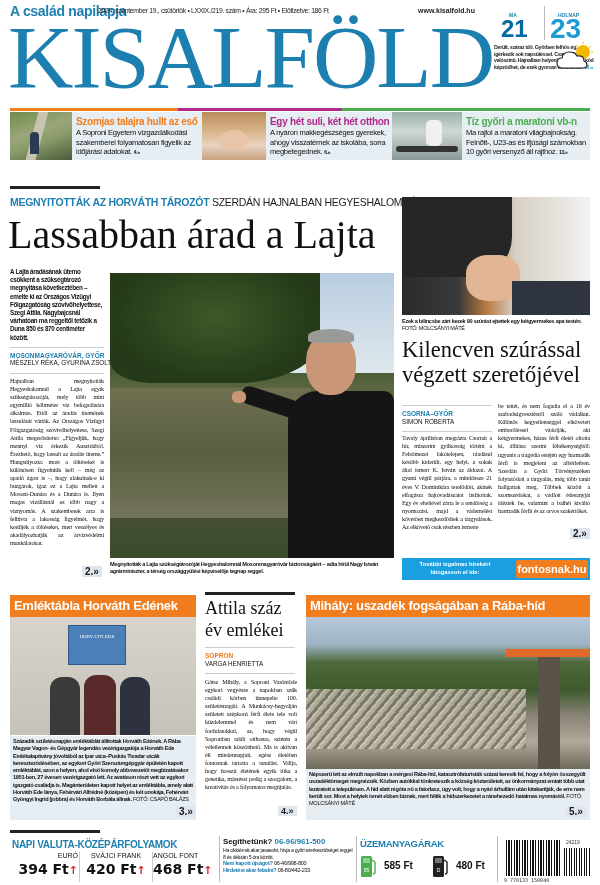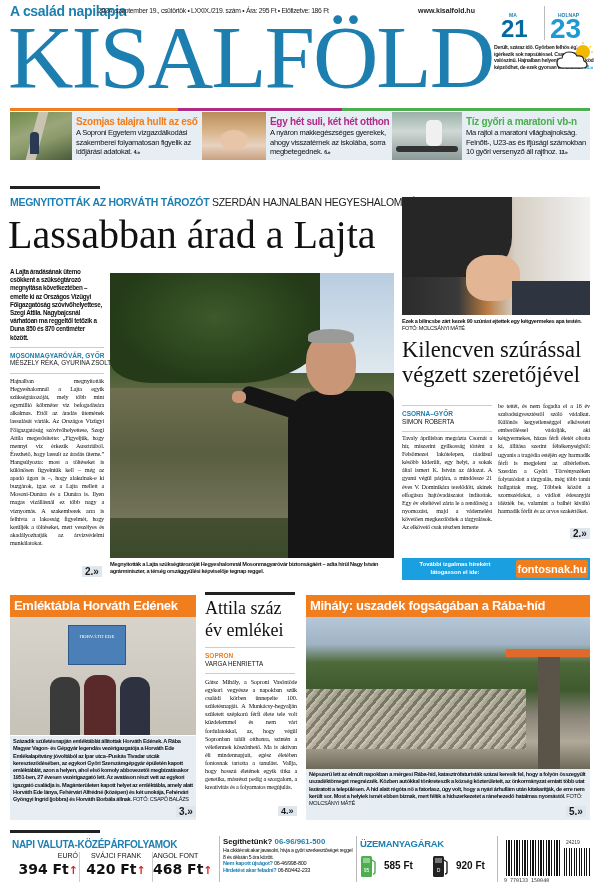--- a/index.html
+++ b/index.html
@@ -190,21 +190,21 @@
   </svg>
   <div class="abs" style="left:24px;top:6px;font-size:10px;font-weight:bold;white-space:nowrap">585 Ft</div>
 </div>
 <div class="abs" style="left:432px;top:854px;width:70px;height:26px">
   <svg class="abs" style="left:0;top:0" width="18" height="24" viewBox="0 0 18 24">
     <rect x="1" y="2" width="11" height="21" rx="1.5" fill="#222"></rect>
     <rect x="3" y="4" width="7" height="5" fill="#777"></rect>
     <path d="M12 6 L15 8 L15 18 Q15 20 13 20" stroke="#222" stroke-width="1.4" fill="none"></path>
     <text x="6.5" y="18" font-size="5" fill="#fff" text-anchor="middle" font-family="Liberation Sans, sans-serif">D</text>
   </svg>
-  <div class="abs" style="left:24px;top:6px;font-size:10px;font-weight:bold;white-space:nowrap">920 Ft</div>
+  <div class="abs" style="left:24px;top:6px;font-size:10px;font-weight:bold;white-space:nowrap">480 Ft</div>
 </div>
 
 <div class="abs" style="left:497px;top:836px;width:1px;height:46px;background:#bbb"></div>
 <div class="abs" style="left:504px;top:838px;width:88px;height:46px">
   <div class="abs" style="left:2px;top:2px;width:54px;height:36px;background:repeating-linear-gradient(90deg,#111 0 1px,#fff 1px 2px,#111 2px 4px,#fff 4px 5px,#111 5px 6px,#fff 6px 8px)"></div>
   <div class="abs" style="left:60px;top:10px;width:26px;height:28px;background:repeating-linear-gradient(90deg,#111 0 1px,#fff 1px 2px,#111 2px 3px,#fff 3px 5px)"></div>
   <div class="abs" style="left:62px;top:1px;font-size:5px;color:#333">24219</div>
   <div class="abs" style="left:0;top:39px;font-size:5px;color:#333;white-space:nowrap;font-family:'DejaVu Sans Mono',monospace">9 770133 150040</div>
 </div>
 

